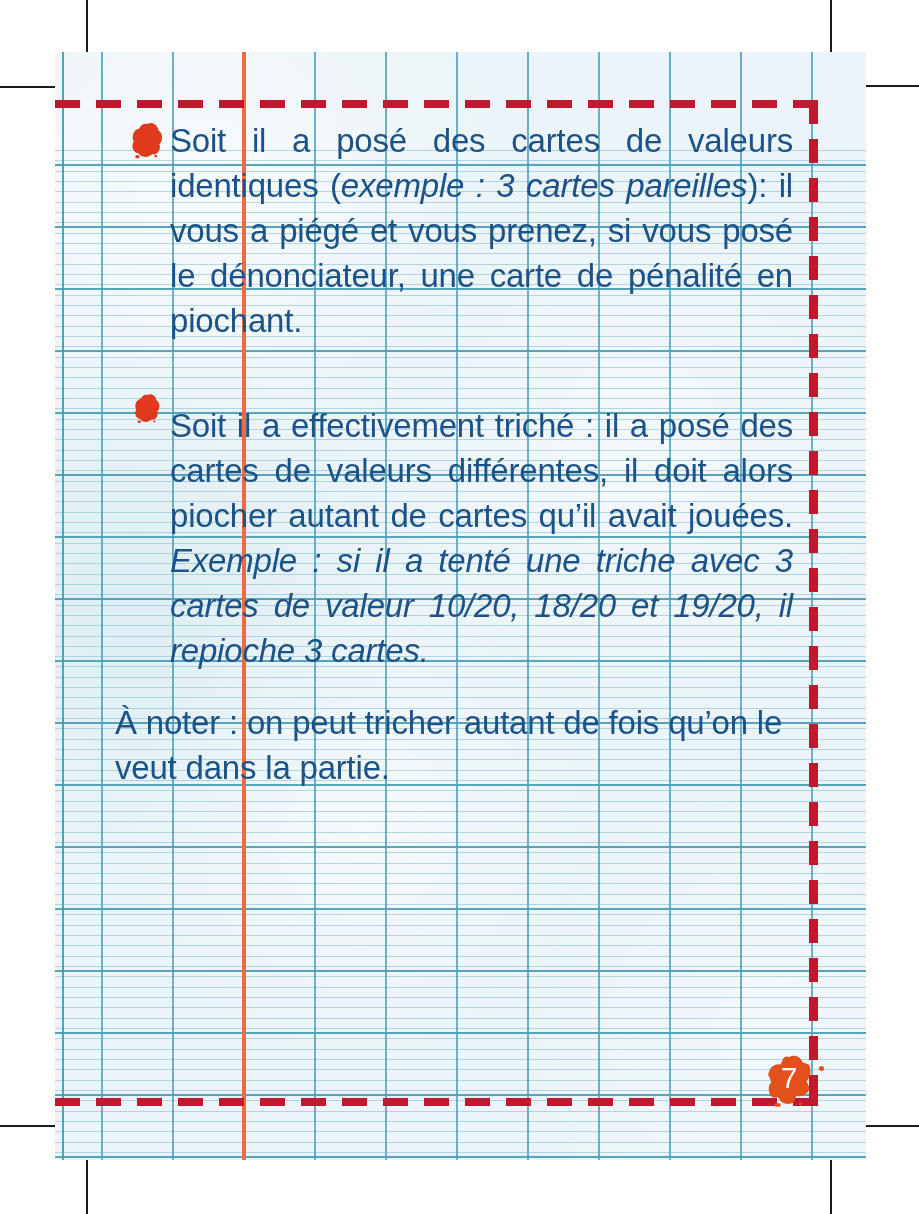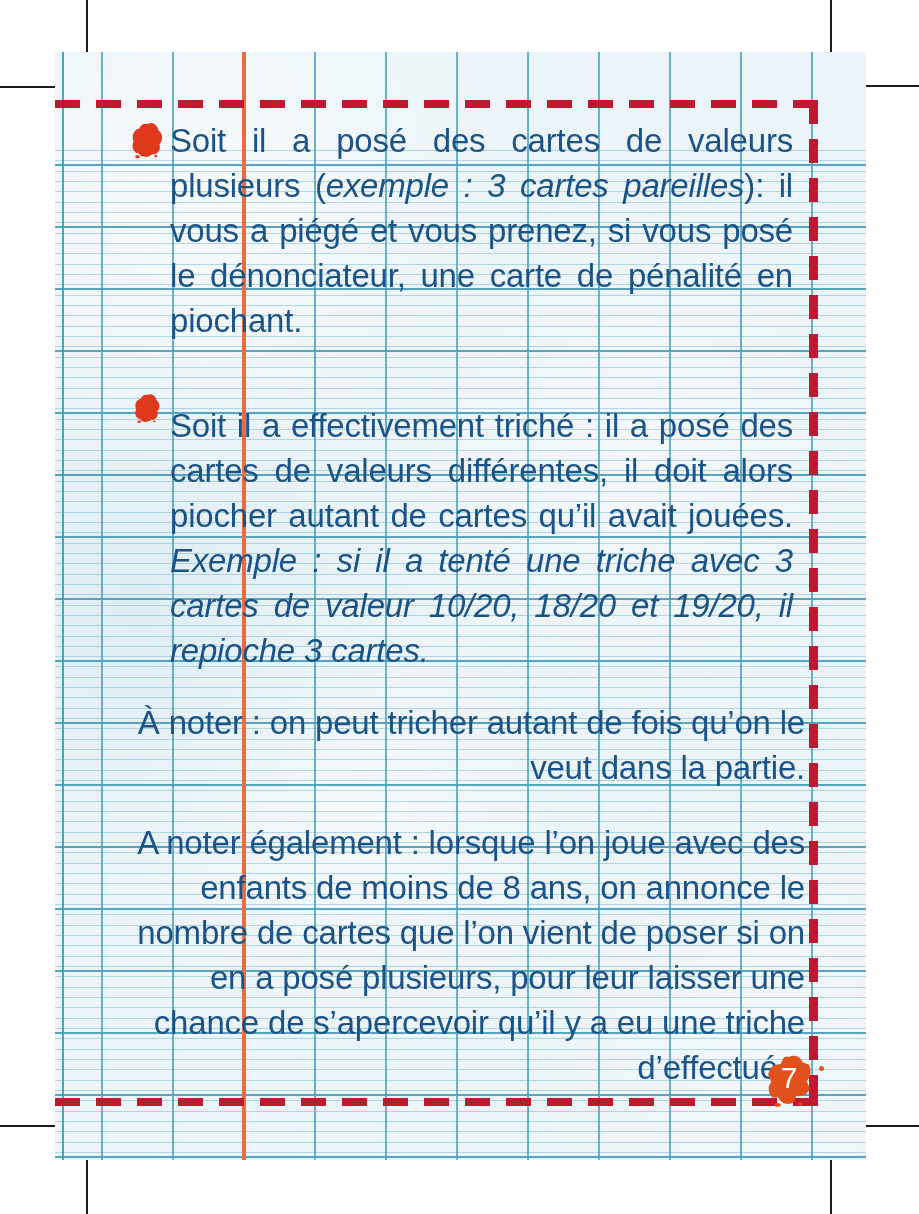--- a/index.html
+++ b/index.html
@@ -64,21 +64,21 @@
     background:repeating-linear-gradient(to bottom, var(--dash-red) 0 24px, rgba(0,0,0,0) 24px 39px);}
 
   
   .textblock{
     position:absolute;color:var(--text-blue);
     font-size:33px;line-height:45px;letter-spacing:-.2px;
   }
   .bullet-para{left:115px;width:623px;text-align:justify;hyphens:manual;}
   .p1{top:66px;}
   .p2{top:351px;}
-  .note{left:60px;width:690px;text-align:right;}
+  .note{left:60px;width:690px;text-align:left;}
   .n1{top:648px;}
   .n2{top:768px;}
   i{font-style:italic;}
 
   .bullet-icon{position:absolute;}
   .bullet-icon.b1{left:76px;top:70px;width:33px;height:37px;}
   .bullet-icon.b2{left:79px;top:341px;width:27px;height:31px;}
   .bullet-icon svg{width:100%;height:100%;display:block;}
 
   
@@ -122,26 +122,25 @@
     </svg>
   </span>
   <span class="bullet-icon b2">
     <svg viewBox="0 0 36 40" xmlns="http://www.w3.org/2000/svg">
       <path fill="#df3a1d" d="M18 2 C23 -1 29 3 30 9 C35 12 35 20 31 24 C33 30 29 36 23 35 C19 39 11 39 8 34 C2 33 0 26 3 21 C0 16 3 8 9 7 C11 2 15 1 18 2 Z"></path>
       <ellipse fill="#df3a1d" cx="7" cy="37.6" rx="2.4" ry="1.7"></ellipse>
       <circle fill="#df3a1d" cx="27" cy="37" r="1.5"></circle>
     </svg>
   </span>
 
-  <div class="textblock bullet-para p1"><span>Soit il a posé des cartes de valeurs plusieurs (</span><i>exemple : 3 cartes pareilles</i><span>): il vous a piégé et vous prenez, si vous posé le dénonciateur, une carte de péna­lité en piochant.</span></div>
+  <div class="textblock bullet-para p1"><span>Soit il a posé des cartes de valeurs identiques (</span><i>exemple : 3 cartes pareilles</i><span>): il vous a piégé et vous prenez, si vous posé le dénonciateur, une carte de péna­lité en piochant.</span></div>
 
   <div class="textblock bullet-para p2"><span>Soit il a effectivement triché : il a posé des cartes de valeurs différentes, il doit alors piocher autant de cartes qu’il avait jouées. </span><i>Exemple : si il a tenté une triche avec 3 cartes de valeur 10/20, 18/20 et 19/20, il repioche 3 cartes.</i><span></span></div>
 
   <div class="textblock note n1">À noter : on peut tricher autant de fois qu’on le veut dans la partie.</div>
-  <div class="textblock note n2">A noter également : lorsque l’on joue avec des enfants de moins de 8 ans, on annonce le nombre de cartes que l’on vient de poser si on en a posé plusieurs, pour leur laisser une chance de s’apercevoir qu’il y a eu une triche d’effectuée.</div>
 
   <div class="page-badge">
     <svg viewBox="0 0 46 52" xmlns="http://www.w3.org/2000/svg">
       <path fill="#e2511c" d="M23 3 C28 0 34 2 36 8 L42 10 C45 15 44 22 40 26 L43 33 C41 39 35 42 30 40 L28 46 C23 50 15 48 13 42 L7 42 C3 38 2 31 6 27 L3 20 C4 13 9 9 15 10 L17 5 C19 2 21 2 23 3 Z"></path>
       <ellipse fill="#e2511c" cx="12" cy="49" rx="3" ry="1.8"></ellipse>
       <circle fill="#e2511c" cx="34" cy="48" r="1.6"></circle>
     </svg>
     <span class="num">7</span>
   </div>
   <div class="spatter-dot"></div>

